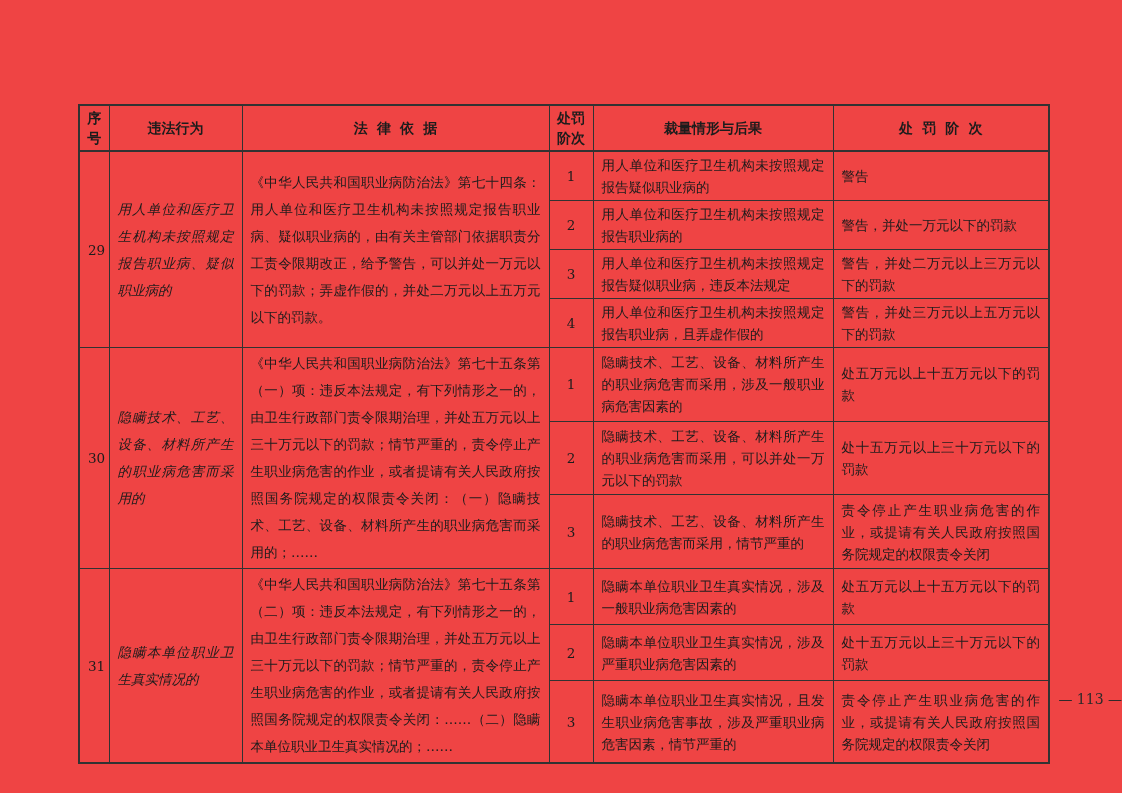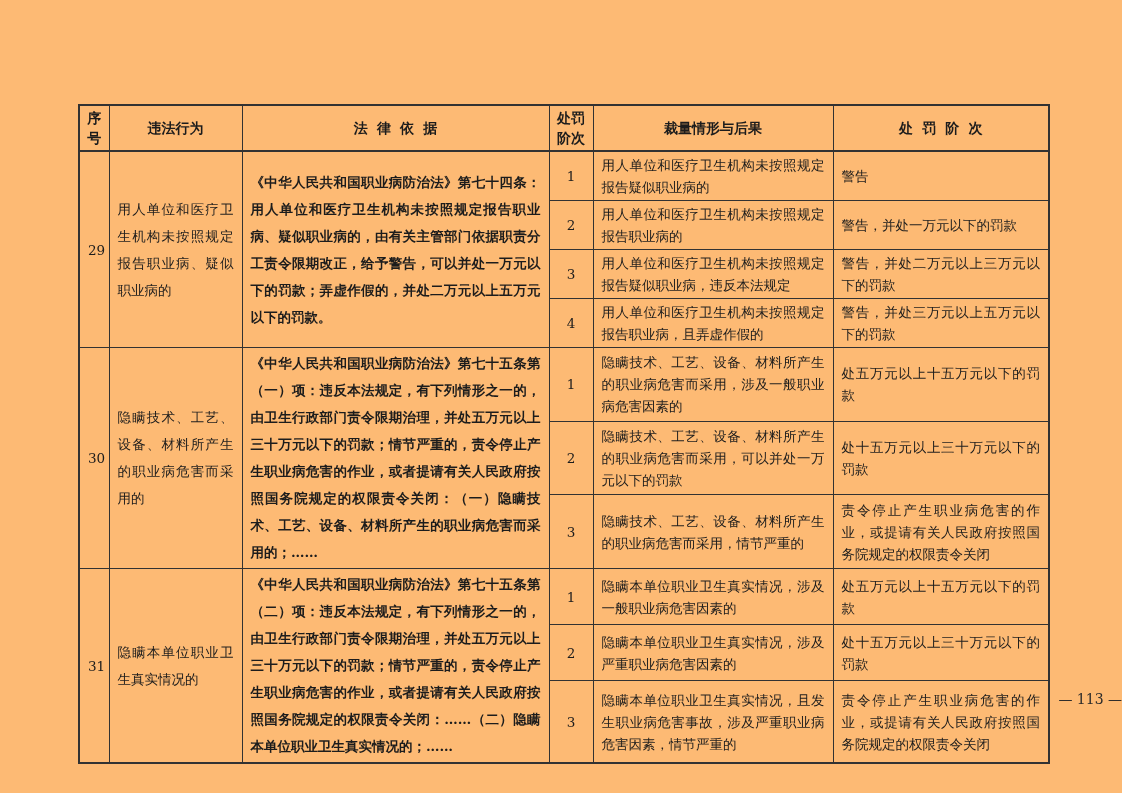--- a/index.html
+++ b/index.html
@@ -4,21 +4,21 @@
 <style>
   html, body {
     margin: 0;
     padding: 0;
     background: #ffffff;
   }
   .page {
     position: relative;
     width: 1122px;
     height: 793px;
-    background: #fdba74;
+    background: #ef4444;
     font-family: "DejaVu Serif", "Liberation Serif", serif;
     color: #1c1c1c;
     overflow: hidden;
   }
   .doc-table-wrap {
     position: absolute;
     left: 78px;
     top: 104px;
   }
   table.doc-table {
@@ -65,26 +65,26 @@
     display: inline-block;
   }
   .cell-center {
     text-align: center;
     padding: 2px 2px;
   }
   .cell-violation {
     line-height: 27px;
     text-align: justify;
     padding: 2px 9px;
+    font-style: italic;
   }
   .cell-legal {
     line-height: 27px;
     text-align: justify;
     padding: 2px 9px;
-    font-weight: bold;
   }
   .cell-circ {
     line-height: 22px;
     text-align: justify;
     padding: 2px 9px;
   }
   .cell-std {
     line-height: 22px;
     text-align: justify;
     padding: 2px 9px;

